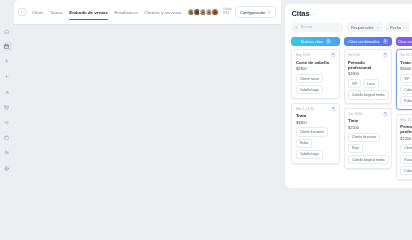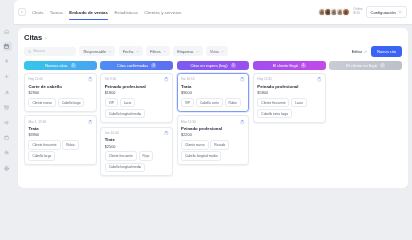--- a/index.html
+++ b/index.html
@@ -20,21 +20,21 @@
   }
   .side-icon {
     width:9px; height:9px; border-radius:2px;
     display:flex; align-items:center; justify-content:center;
     color:#9aa1ae;
   }
   .side-icon svg { width:5.2px; height:5.2px; display:block; }
   .side-icon.active { background:#dfe2e8; color:#4b5160; }
 
   
-  .pane { flex:1; display:flex; flex-direction:column; min-width:0; }
+  .pane { flex:1; display:flex; flex-direction:row; min-width:0; }
 
   
   .topbar {
     height:24px; flex:0 0 24px; background:#ffffff;
     border-radius:5px 0 0 0;
     display:flex; align-items:center;
     padding:0 5px 0 4px; gap:6px;
     box-shadow:0 0.5px 1.5px rgba(0,0,0,.05);
   }
   .collapse-btn {

